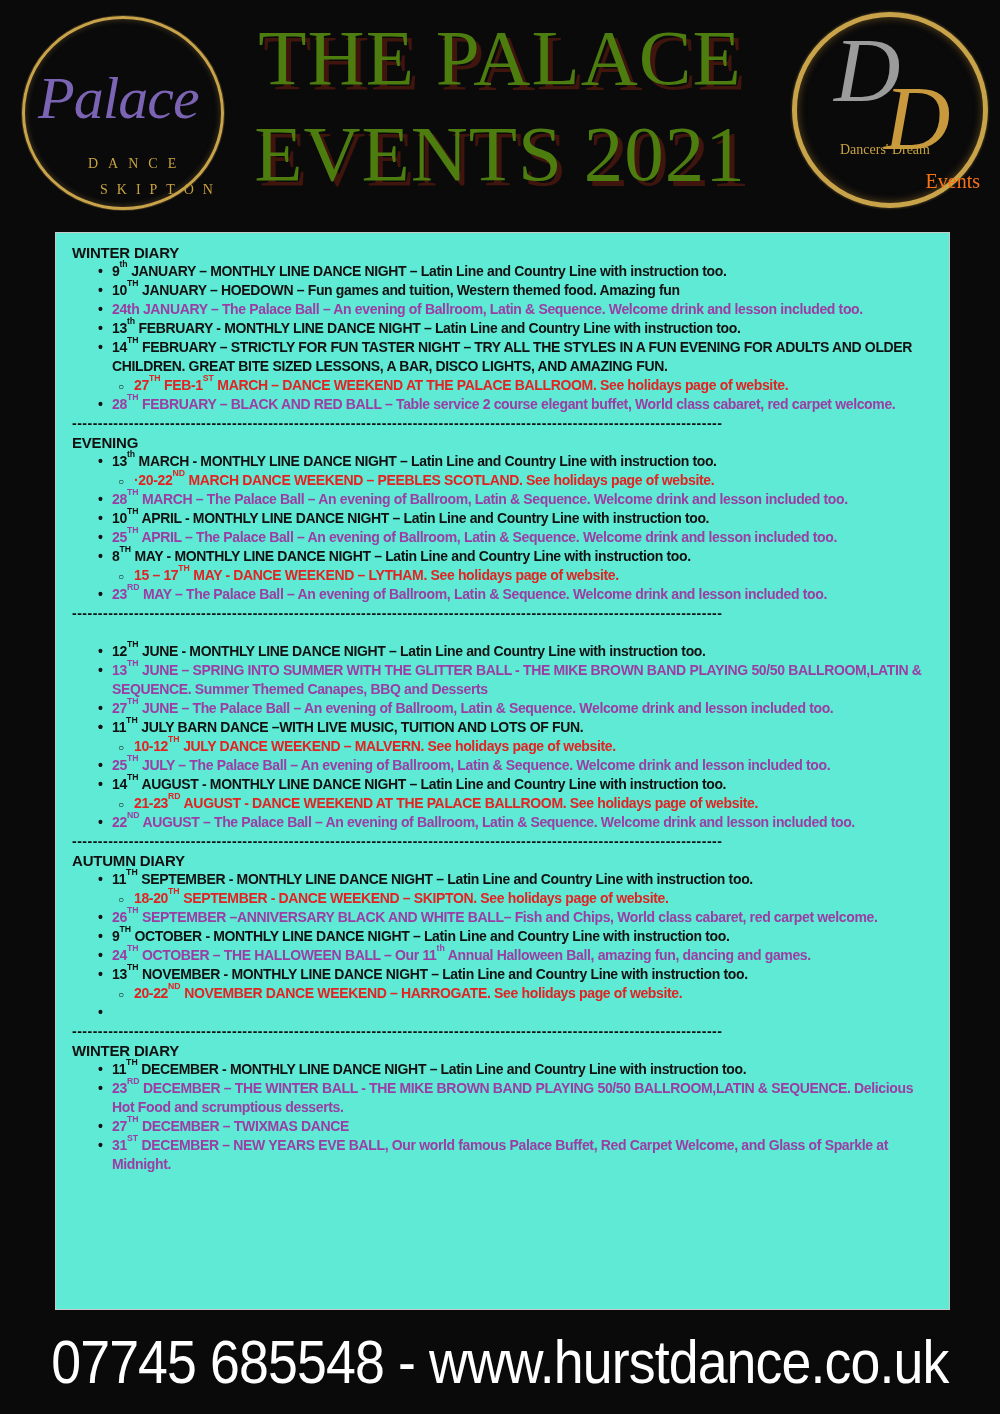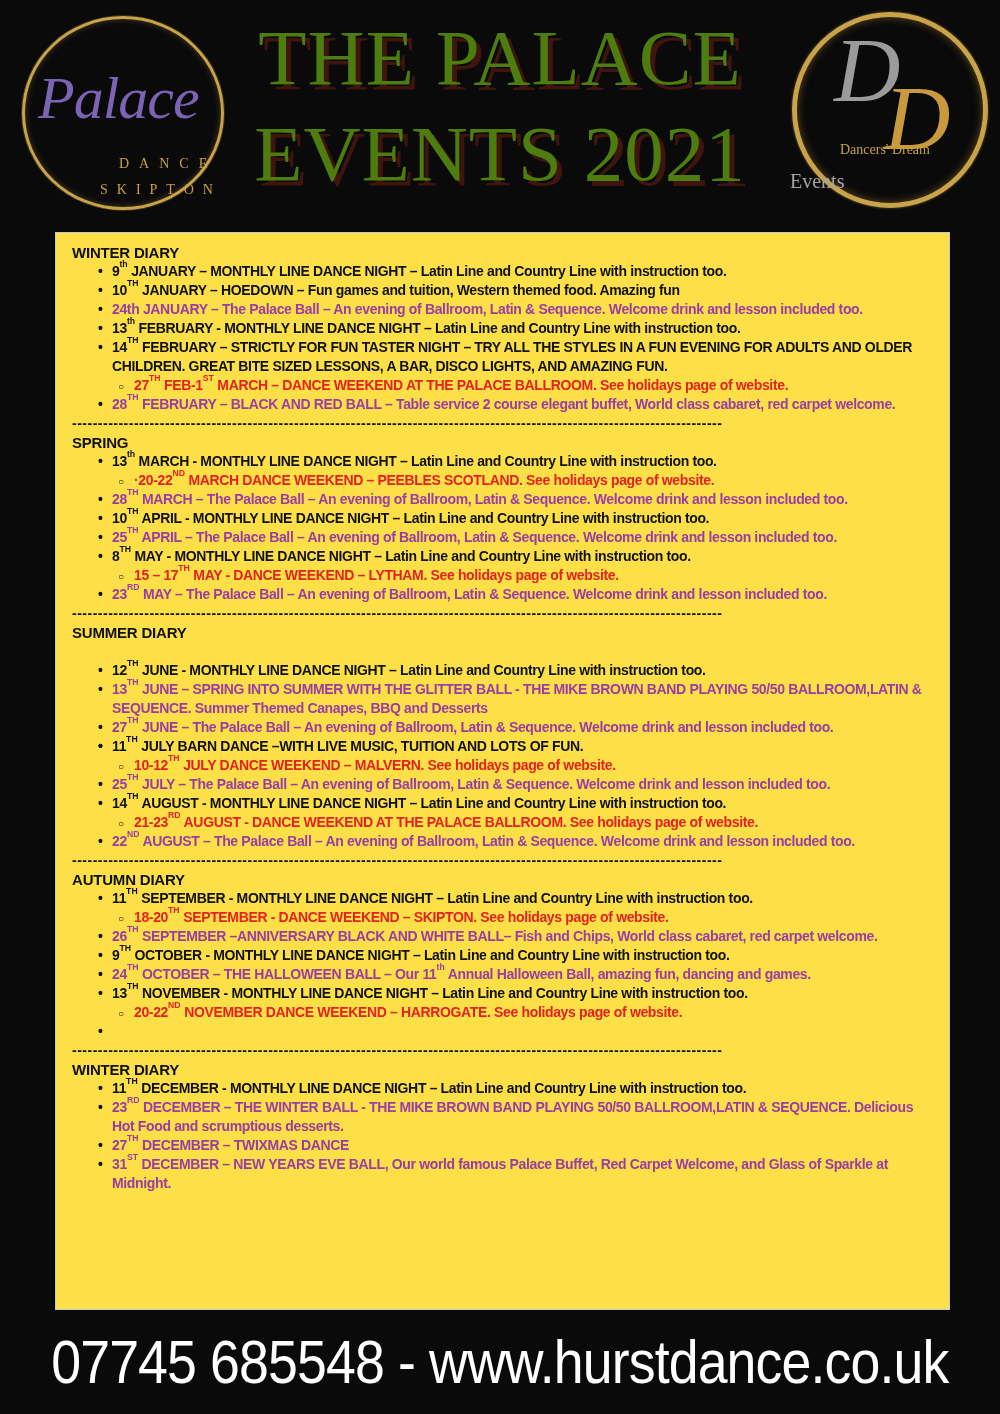--- a/index.html
+++ b/index.html
@@ -30,21 +30,21 @@
     border:3px solid #c9a34a;border-radius:50%;
     box-shadow:0 0 0 1px rgba(201,163,74,.25), inset 0 0 6px rgba(201,163,74,.35);
   }
   .logo-left .script{
     position:absolute;left:22px;top:52px;width:215px;
     font-family:"Liberation Serif","DejaVu Serif",serif;font-style:italic;
     font-size:60px;color:#7c64b5;letter-spacing:-1px;
   }
   .logo-left .sub1{
     position:absolute;left:72px;top:144px;
-    color:#c8a23f;font-size:14px;letter-spacing:10px;font-family:"Liberation Serif",serif;margin-left:31px;
+    color:#c8a23f;font-size:14px;letter-spacing:10px;font-family:"Liberation Serif",serif;
   }
   .logo-left .sub2{
     position:absolute;left:84px;top:170px;
     color:#c8a23f;font-size:14px;letter-spacing:9px;font-family:"Liberation Serif",serif;
   }
 
   
   .logo-right{position:absolute;left:790px;top:10px;width:200px;height:200px;}
   .logo-right .ring2{
     position:absolute;left:2px;top:2px;width:186px;height:186px;
@@ -55,28 +55,28 @@
     position:absolute;font-family:"Liberation Serif","DejaVu Serif",serif;
     font-style:italic;font-size:92px;line-height:92px;
   }
   .logo-right .d1{left:44px;top:14px;color:#9b9b9b;}
   .logo-right .d2{left:94px;top:62px;color:#c9993d;}
   .logo-right .dd1{
     position:absolute;left:0;top:132px;width:190px;text-align:center;
     color:#c8a23f;font-size:14px;font-family:"Liberation Serif",serif;
   }
   .logo-right .dd2{
-    position:absolute;left:0;top:160px;width:190px;text-align:left;
-    color:#a3a3a3;font-size:20px;font-family:"Liberation Serif",serif;
+    position:absolute;left:0;top:160px;width:190px;text-align:right;
+    color:#f97316;font-size:20px;font-family:"Liberation Serif",serif;
   }
 
   
   .panel{
     position:absolute;left:55px;top:232px;width:895px;height:1078px;
-    background:#fde047;border:1px solid #c9c9c9;box-sizing:border-box;
+    background:#5eead4;border:1px solid #c9c9c9;box-sizing:border-box;
     padding:10px 16px 0 16px;
     color:#111;
   }
   .section-heading{
     font-size:15px;font-weight:700;line-height:19px;letter-spacing:-0.2px;color:#111;
   }
   ul.event-list{margin:0;padding:0;list-style:none;}
   li.event{
     position:relative;margin:0;padding:0 0 0 40px;
     font-size:14px;font-weight:700;line-height:19px;letter-spacing:-0.35px;
@@ -141,33 +141,32 @@
       <ul class="event-list">
         <li class="event black"><span class="marker">•</span><span class="txt">9<sup>th</sup> JANUARY – MONTHLY LINE DANCE NIGHT – Latin Line and Country Line with instruction too.</span></li>
         <li class="event black"><span class="marker">•</span><span class="txt">10<sup>TH</sup> JANUARY – HOEDOWN – Fun games and tuition, Western themed food. Amazing fun</span></li>
         <li class="event purple"><span class="marker">•</span><span class="txt">24th JANUARY – The Palace Ball – An evening of Ballroom, Latin &amp; Sequence. Welcome drink and lesson included too.</span></li>
         <li class="event black"><span class="marker">•</span><span class="txt">13<sup>th</sup> FEBRUARY - MONTHLY LINE DANCE NIGHT – Latin Line and Country Line with instruction too.</span></li>
         <li class="event black"><span class="marker">•</span><span class="txt">14<sup>TH</sup> FEBRUARY – STRICTLY FOR FUN TASTER NIGHT – TRY ALL THE STYLES IN A FUN EVENING FOR ADULTS AND OLDER CHILDREN. GREAT BITE SIZED LESSONS, A BAR, DISCO LIGHTS, AND AMAZING FUN.</span></li>
         <li class="event red sub"><span class="marker">○</span><span class="txt">27<sup>TH</sup> FEB-1<sup>ST</sup> MARCH – DANCE WEEKEND AT THE PALACE BALLROOM. See holidays page of website.</span></li>
         <li class="event purple"><span class="marker">•</span><span class="txt">28<sup>TH</sup> FEBRUARY – BLACK AND RED BALL – Table service 2 course elegant buffet, World class cabaret, red carpet welcome.</span></li>
       </ul>
       <div class="divider">----------------------------------------------------------------------------------------------------------------------------------------------------------------------------------------------------------------------------------------------------------------------------------------</div>
-      <div class="section-heading">SPRING</div>
+      <div class="section-heading">EVENING</div>
       <ul class="event-list">
         <li class="event black"><span class="marker">•</span><span class="txt">13<sup>th</sup> MARCH - MONTHLY LINE DANCE NIGHT – Latin Line and Country Line with instruction too.</span></li>
         <li class="event red sub"><span class="marker">○</span><span class="txt">·20-22<sup>ND</sup> MARCH DANCE WEEKEND – PEEBLES SCOTLAND. See holidays page of website.</span></li>
         <li class="event purple"><span class="marker">•</span><span class="txt">28<sup>TH</sup> MARCH – The Palace Ball – An evening of Ballroom, Latin &amp; Sequence. Welcome drink and lesson included too.</span></li>
         <li class="event black"><span class="marker">•</span><span class="txt">10<sup>TH</sup> APRIL - MONTHLY LINE DANCE NIGHT – Latin Line and Country Line with instruction too.</span></li>
         <li class="event purple"><span class="marker">•</span><span class="txt">25<sup>TH</sup> APRIL – The Palace Ball – An evening of Ballroom, Latin &amp; Sequence. Welcome drink and lesson included too.</span></li>
         <li class="event black"><span class="marker">•</span><span class="txt">8<sup>TH</sup> MAY - MONTHLY LINE DANCE NIGHT – Latin Line and Country Line with instruction too.</span></li>
         <li class="event red sub"><span class="marker">○</span><span class="txt">15 – 17<sup>TH</sup> MAY - DANCE WEEKEND – LYTHAM. See holidays page of website.</span></li>
         <li class="event purple"><span class="marker">•</span><span class="txt">23<sup>RD</sup> MAY – The Palace Ball – An evening of Ballroom, Latin &amp; Sequence. Welcome drink and lesson included too.</span></li>
       </ul>
       <div class="divider">----------------------------------------------------------------------------------------------------------------------------------------------------------------------------------------------------------------------------------------------------------------------------------------</div>
-      <div class="section-heading">SUMMER DIARY</div>
       <div class="gap"></div>
       <ul class="event-list">
         <li class="event black"><span class="marker">•</span><span class="txt">12<sup>TH</sup> JUNE - MONTHLY LINE DANCE NIGHT – Latin Line and Country Line with instruction too.</span></li>
         <li class="event purple"><span class="marker">•</span><span class="txt">13<sup>TH</sup> JUNE – SPRING INTO SUMMER WITH THE GLITTER BALL - THE MIKE BROWN BAND PLAYING 50/50 BALLROOM,LATIN &amp; SEQUENCE. Summer Themed Canapes, BBQ and Desserts</span></li>
         <li class="event purple"><span class="marker">•</span><span class="txt">27<sup>TH</sup> JUNE – The Palace Ball – An evening of Ballroom, Latin &amp; Sequence. Welcome drink and lesson included too.</span></li>
         <li class="event black"><span class="marker">•</span></li>
         <li class="event black"><span class="marker">•</span><span class="txt">11<sup>TH</sup> JULY BARN DANCE –WITH LIVE MUSIC, TUITION AND LOTS OF FUN.</span></li>
         <li class="event red sub"><span class="marker">○</span><span class="txt">10-12<sup>TH</sup> JULY DANCE WEEKEND – MALVERN. See holidays page of website.</span></li>
         <li class="event purple"><span class="marker">•</span><span class="txt">25<sup>TH</sup> JULY – The Palace Ball – An evening of Ballroom, Latin &amp; Sequence. Welcome drink and lesson included too.</span></li>
         <li class="event black"><span class="marker">•</span><span class="txt">14<sup>TH</sup> AUGUST - MONTHLY LINE DANCE NIGHT – Latin Line and Country Line with instruction too.</span></li>

